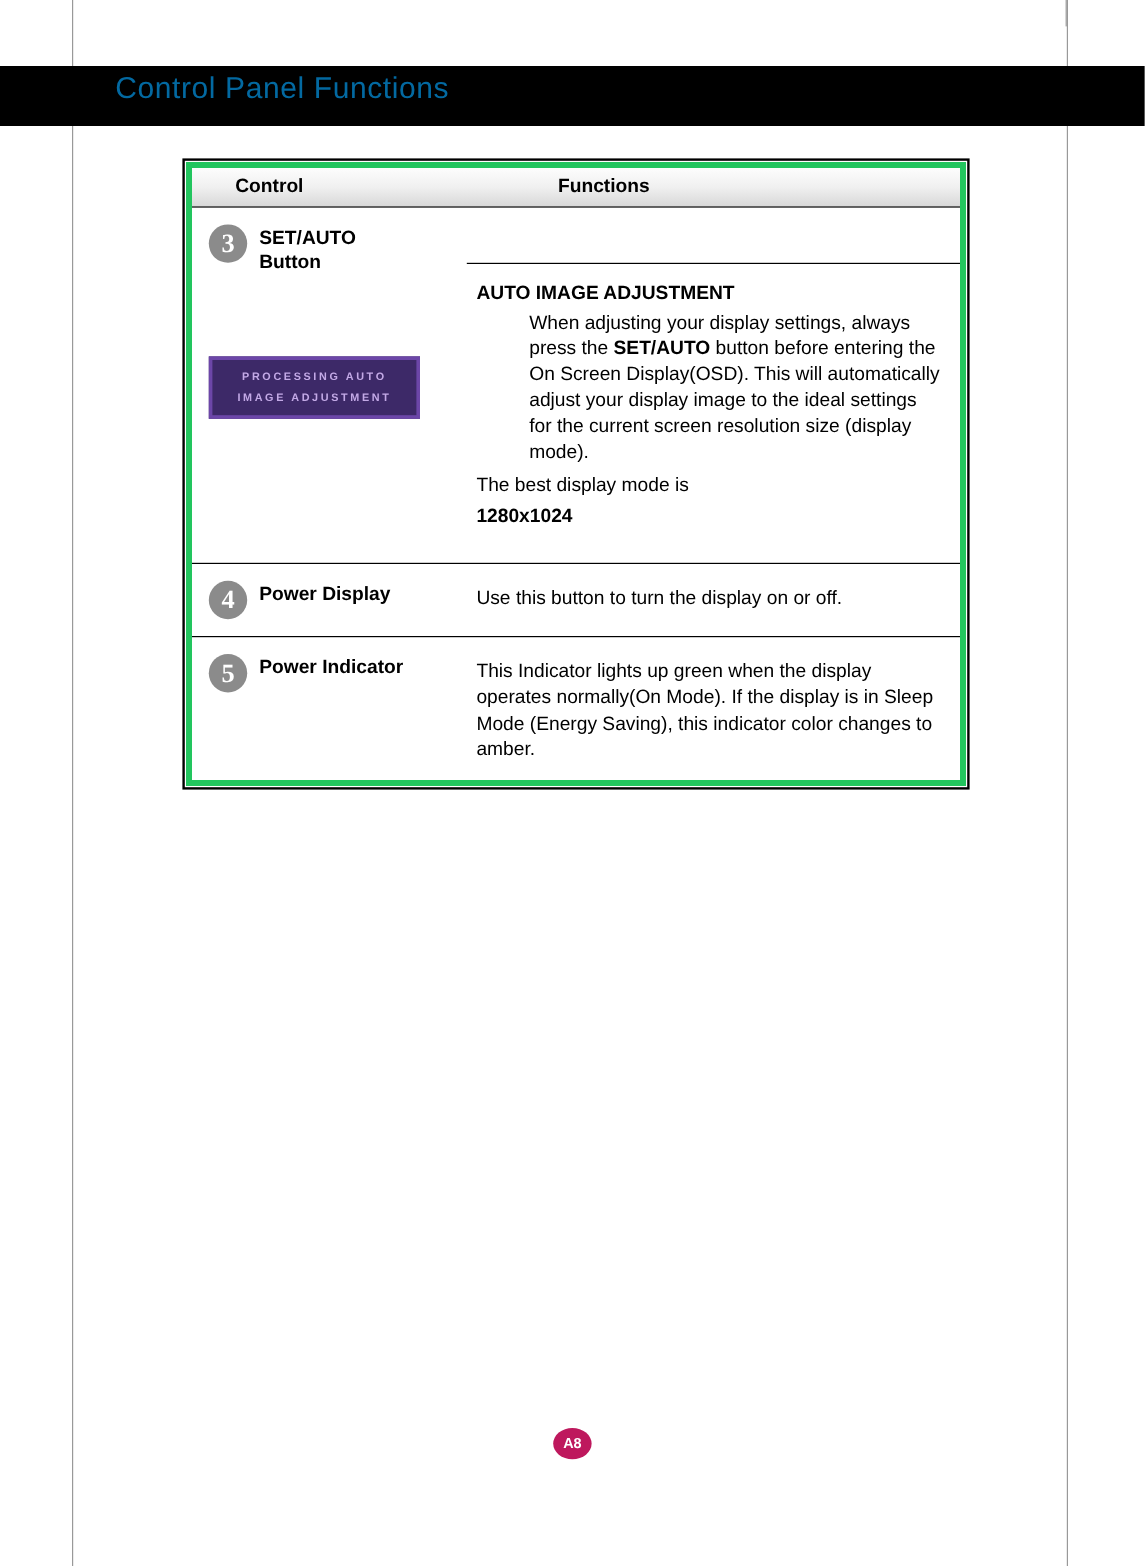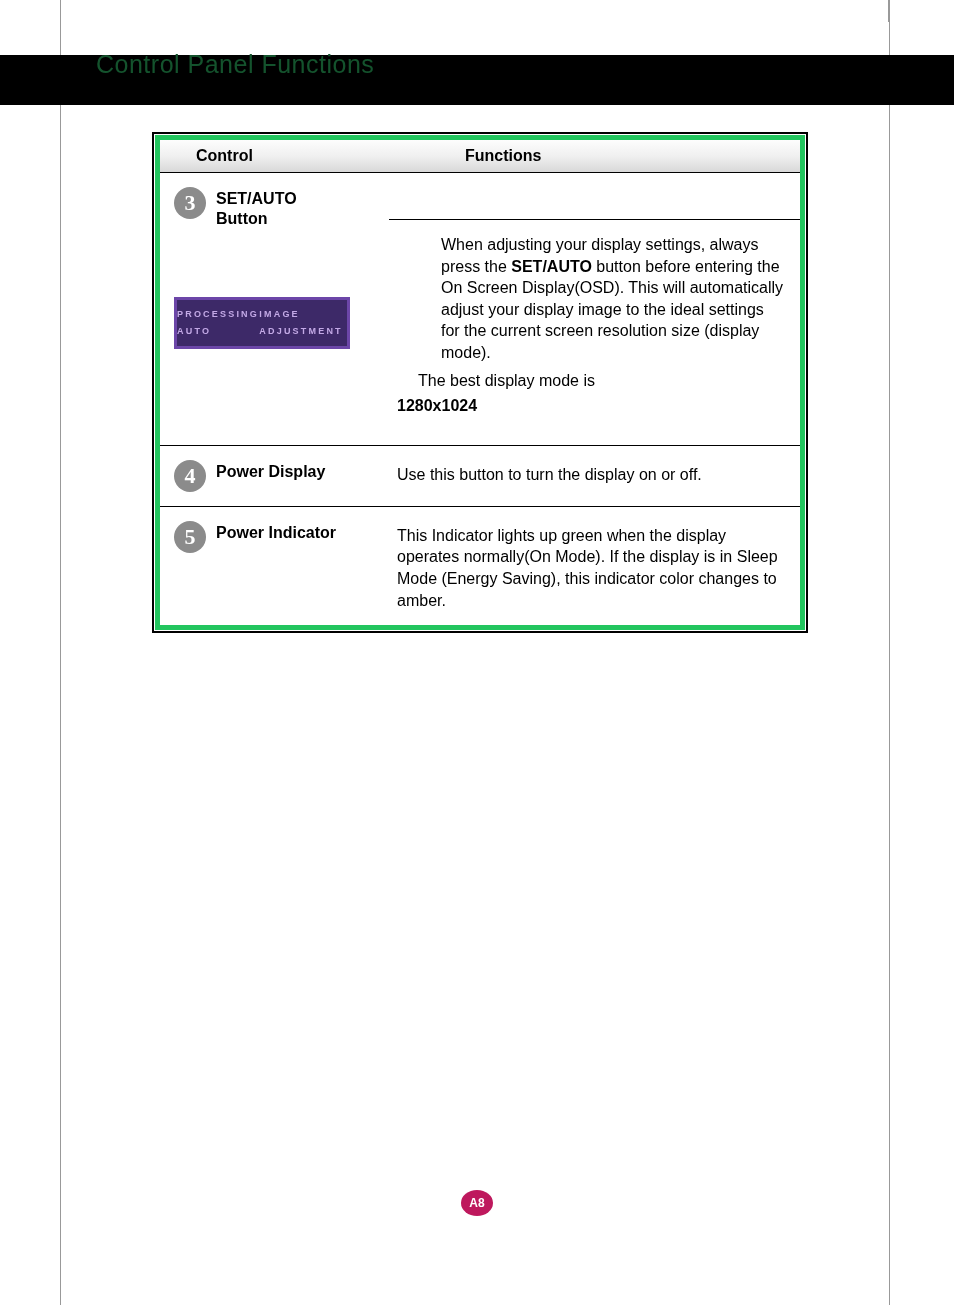--- a/index.html
+++ b/index.html
@@ -1,19 +1,19 @@
 <!DOCTYPE html>
 <html><head>
   <meta charset="utf-8">
   <style>
     * { box-sizing: border-box; margin: 0; padding: 0; }
     body { font-family: Arial, Helvetica, sans-serif; background: #fff; width: 954px; height: 1305px; position: relative; }
     .page { position: absolute; left: 60px; top: 0; width: 830px; height: 1305px; border-left: 1px solid #999; border-right: 1px solid #999; }
     .header-bar { position: absolute; left: 0; top: 55px; width: 954px; height: 50px; background: #000; }
-    .header-title { position: absolute; left: 96px; top: 50px; color: #14532d; font-size: 25px; font-weight: 300; letter-spacing: 0.5px; text-align: right; }
+    .header-title { position: absolute; left: 96px; top: 60px; color: #0369a1; font-size: 25px; font-weight: 300; letter-spacing: 0.5px; text-align: right; }
 
     .table-outer { position: absolute; left: 152px; top: 132px; width: 656px; border: 2px solid #000; }
     .table-inner { border: 5px solid #22c55e; margin: 1px; }
 
     .thead { display: flex; height: 33px; align-items: center; background: linear-gradient(to bottom, #fdfdfd 0%, #f0f0f0 50%, #d8d8d8 100%); border-bottom: 1px solid #000; }
     .th-control { width: 229px; padding-left: 36px; font-weight: bold; font-size: 16px; }
     .th-function { font-weight: bold; font-size: 16px; padding-left: 76px; }
 
     .row { display: flex; border-bottom: 1px solid #000; }
     .row:last-child { border-bottom: none; }
@@ -21,24 +21,24 @@
     .col-function { flex: 1; padding: 18px 14px 14px 8px; font-size: 16px; line-height: 1.35; }
 
     .control-head { display: flex; align-items: flex-start; gap: 10px; }
     .num-circle { width: 32px; height: 32px; border-radius: 50%; background: #8b8b8b; color: #fff; font-weight: bold; font-size: 22px; display: flex; align-items: center; justify-content: center; flex-shrink: 0; font-family: Georgia, serif; }
     .control-label { font-weight: bold; font-size: 16px; line-height: 1.25; padding-top: 2px; }
 
     .sub-row-border { border-top: 1px solid #000; margin-left: -8px; margin-right: -14px; padding: 14px 14px 14px 8px; }
     .sub-heading { font-weight: bold; font-size: 16px; margin-bottom: 3px; }
     .sub-body { font-size: 16px; line-height: 1.35; margin-left: 44px; }
     .sub-body b { font-weight: bold; }
-    .best-mode { margin-top: 6px; font-size: 16px; margin-left: 21px; }
+    .best-mode { margin-top: 6px; font-size: 16px; }
     .resolution { font-weight: bold; font-size: 16px; margin-top: 4px; }
 
-    .osd-box { margin-top: 68px; width: 176px; height: 52px; background: #3d2968; border: 3px solid #6c46a8; display: flex; flex-direction: row; justify-content: center; align-items: center; }
+    .osd-box { margin-top: 68px; width: 176px; height: 52px; background: #3d2968; border: 3px solid #6c46a8; display: flex; flex-direction: column; justify-content: center; align-items: center; }
     .osd-text { color: #c3a9e6; font-size: 9px; letter-spacing: 2.2px; font-weight: bold; line-height: 1.9; }
 
     .page-num-oval { position: absolute; bottom: 89px; left: 50%; transform: translateX(-50%); width: 32px; height: 26px; background: #be185d; border-radius: 50%; display: flex; align-items: center; justify-content: center; }
     .page-num-oval span { color: #fff; font-size: 12px; font-weight: bold; }
 
     .tick-top { position: absolute; left: 888px; top: 0; width: 1px; height: 22px; background: #999; }
   </style>
 </head>
 <body>
 
@@ -62,20 +62,21 @@
           <div class="control-label"><span style="white-space: pre-line;">SET/AUTO
 Button</span></div>
         </div>
         <div class="osd-box">
           <div class="osd-text">PROCESSING AUTO</div>
           <div class="osd-text">IMAGE ADJUSTMENT</div>
         </div>
       </div>
       <div class="col-function">
         <div class="sub-row-border" style="margin-top: 28px;">
+          <div class="sub-heading">AUTO IMAGE ADJUSTMENT</div>
           <div class="sub-body"><span>When adjusting your display settings, always press the </span><b>SET/AUTO</b><span> button before entering the On Screen Display(OSD). This will automatically adjust your display image to the ideal settings for the current screen resolution size (display mode).</span></div>
           <div class="best-mode">The best display mode is</div>
           <div class="resolution">1280x1024</div>
         </div>
       </div>
     </div>
 
     <div class="row">
       <div class="col-control">
         <div class="control-head">

